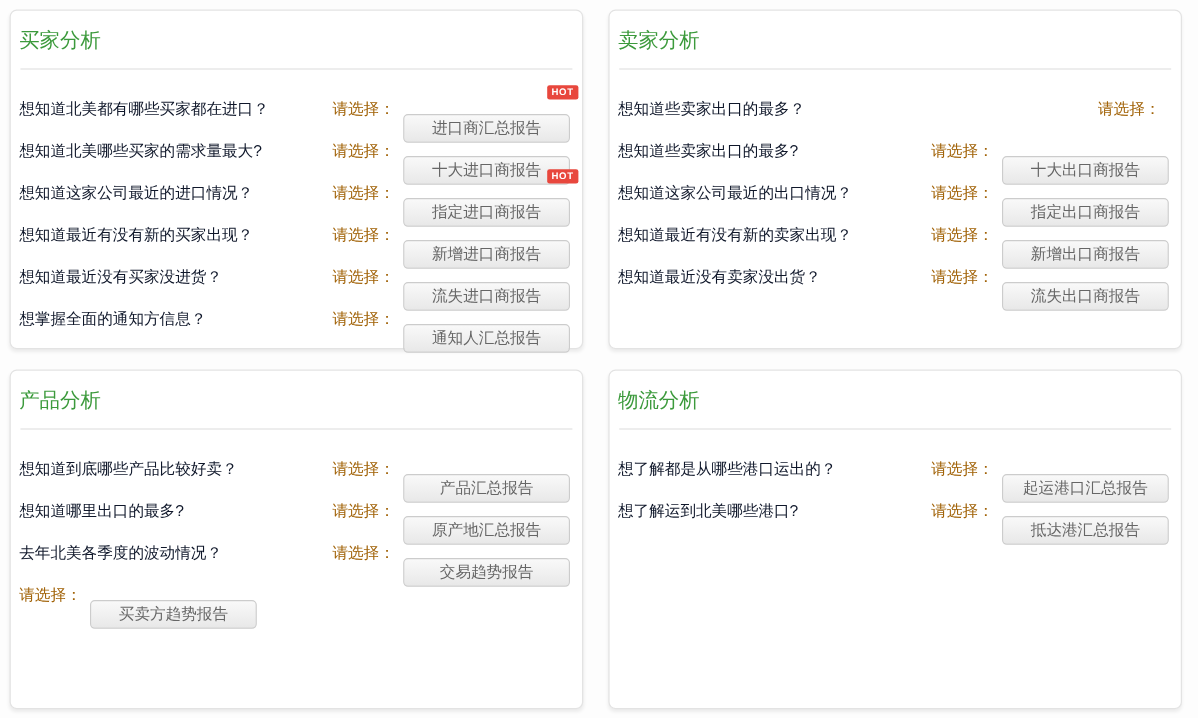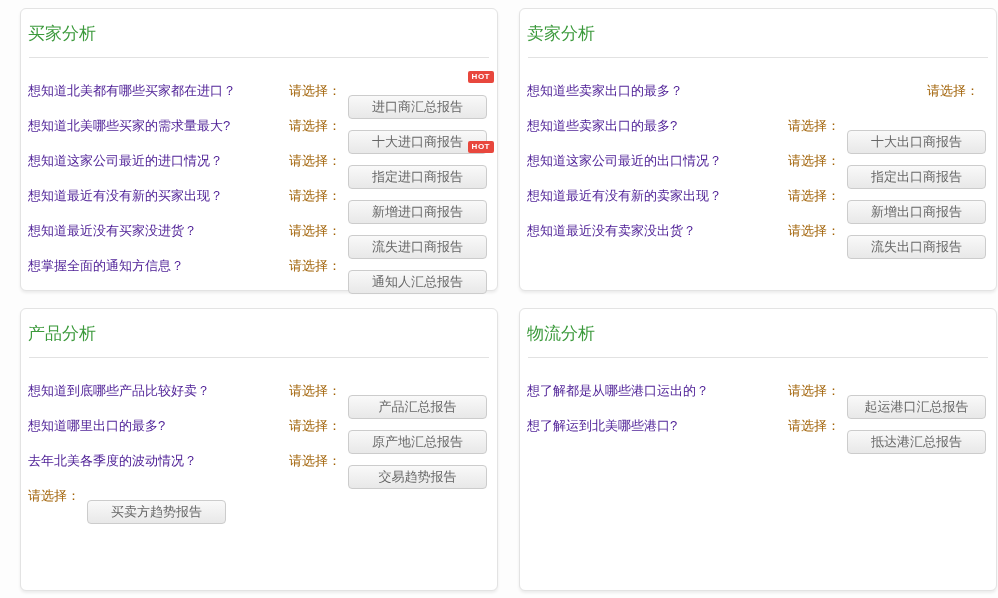--- a/index.html
+++ b/index.html
@@ -5,21 +5,21 @@
   * { box-sizing: border-box; }
   html, body {
     margin: 0; padding: 0;
     width: 998px; height: 598px;
     background: #fdfdfd;
     font-family: "Liberation Sans", "DejaVu Sans", sans-serif;
     overflow: hidden;
   }
   .grid {
     position: absolute;
-    left: 20px; top: 8px;
+    left: 8px; top: 8px;
     display: grid;
     grid-template-columns: 478px 478px;
     column-gap: 21px;
     row-gap: 17px;
   }
   .panel {
     width: 478px; height: 283px;
     background: #ffffff;
     border: 1px solid #e3e3e3;
     border-radius: 6px;
@@ -42,21 +42,21 @@
     padding: 15px 10px 0 7px;
   }
   .row {
     height: 35px;
     display: flex;
     align-items: center;
   }
   .question {
     flex: 1 1 auto;
     font-size: 13px;
-    color: #4c1d95;
+    color: #0f172a;
     white-space: nowrap;
     overflow: hidden;
   }
   .select-label {
     flex: 0 0 auto;
     font-size: 13px;
     color: #a16207;
     margin-right: 7px;
     white-space: nowrap;
   }

